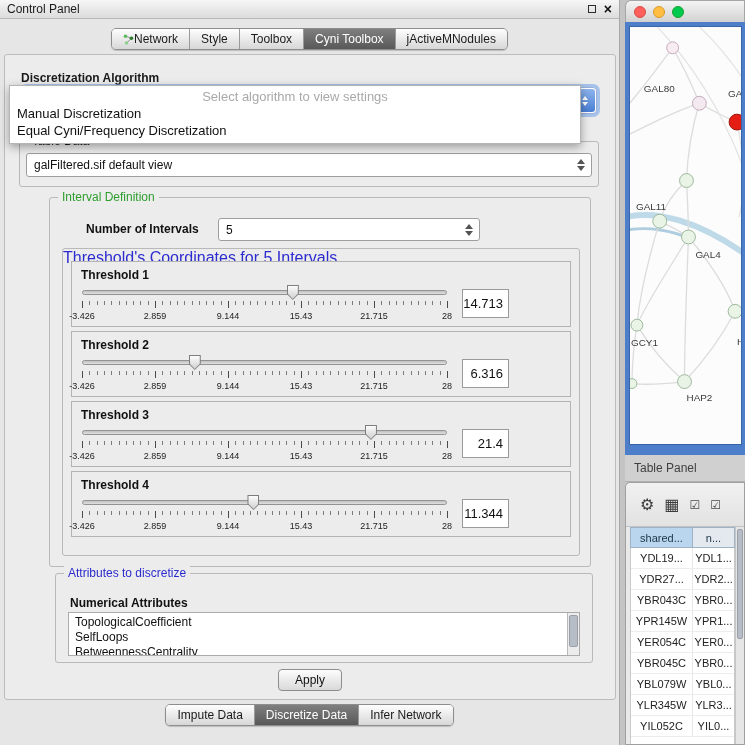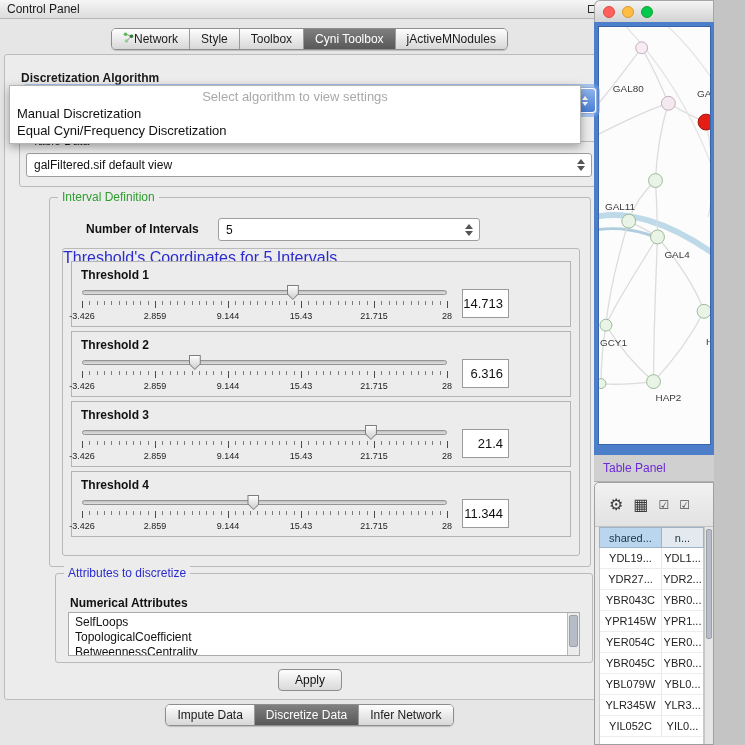--- a/index.html
+++ b/index.html
@@ -10,21 +10,21 @@
   .left-panel{position:absolute;left:0;top:0;width:620px;height:745px;background:#e6e6e6;border-right:1px solid #a8a8a8;}
   .titlebar{position:absolute;left:0;top:0;width:100%;height:19px;background:linear-gradient(#f6f6f6,#dcdcdc);border-bottom:1px solid #b8b8b8;display:flex;align-items:center;padding:0 7px;font-size:12px;color:#1a1a1a;}
   .win-controls{margin-left:auto;display:flex;align-items:center;gap:8px;}
   .float-box{width:8px;height:8px;border:1.5px solid #2c2c2c;display:inline-block;}
   .close-x{font-size:14px;font-weight:bold;color:#111;line-height:1;}
 
   .tabbar{position:absolute;left:0;width:100%;display:flex;justify-content:center;}
   .tabbar.top{top:28px;}
   .tabbar.bottom{top:704px;}
   .seg-group{display:flex;border:1px solid #8d8d8d;border-radius:5px;overflow:hidden;box-shadow:0 1px 1px rgba(0,0,0,.18);}
-  .segment{display:flex;align-items:flex-start;gap:0;padding:3px 11px;font-size:12px;color:#1a1a1a;background:linear-gradient(#fefefe,#d7d7d7);border-right:1px solid #9a9a9a;white-space:nowrap;}
+  .segment{display:flex;align-items:center;gap:0;padding:3px 11px;font-size:12px;color:#1a1a1a;background:linear-gradient(#fefefe,#d7d7d7);border-right:1px solid #9a9a9a;white-space:nowrap;}
   .segment:last-child{border-right:none;}
   .segment.selected{background:linear-gradient(#7f7f7f,#585858);color:#fff;}
   .net-icon{display:inline-flex;align-items:center;}
 
   .panel-body{position:absolute;left:4px;top:54px;width:612px;height:646px;background:#ececec;border:1px solid #bcbcbc;border-radius:3px;}
 
   .algo-label{position:absolute;left:16px;top:16px;font-size:12px;font-weight:bold;color:#1a1a1a;z-index:1;}
   .combo-behind{position:absolute;left:18px;top:32px;width:574px;height:27px;background:#fff;border:1px solid #9ab0d8;border-radius:4px;box-shadow:0 0 0 3px rgba(110,160,235,.55);z-index:5;}
   .combo-behind .arrow-btn{position:absolute;right:1px;top:1px;bottom:1px;width:20px;border-radius:3px;background:linear-gradient(#8db4ec,#4a7fd6);display:flex;flex-direction:column;align-items:center;justify-content:center;gap:2px;}
   .combo-behind .arrow-btn i{width:0;height:0;border-left:3px solid transparent;border-right:3px solid transparent;display:block;}
@@ -72,32 +72,32 @@
   .attributes-group>.legend{color:#2b2bcf;}
   .attr-header{position:absolute;left:14px;top:22px;font-size:12px;font-weight:bold;color:#111;}
   .attributes-list{position:absolute;left:12px;top:38px;right:12px;bottom:6px;background:#fff;border:1px solid #ababab;overflow:hidden;padding:2px 0 0 6px;}
   .list-item{font-size:12px;color:#111;line-height:15px;white-space:nowrap;}
   .list-scrollbar{position:absolute;right:13px;top:39px;bottom:7px;width:12px;background:#ececec;border-left:1px solid #b9b9b9;}
   .scroll-thumb{position:absolute;left:1px;right:1px;top:2px;height:75%;background:#b7bdc6;border:1px solid #9aa0a8;border-radius:2px;}
 
   .apply-btn{position:absolute;left:50%;top:614px;transform:translateX(-50%);padding:3px 16px;font-size:12px;color:#111;background:linear-gradient(#fdfdfd,#d9d9d9);border:1px solid #8d8d8d;border-radius:4px;font-family:"Liberation Sans",sans-serif;}
 
   
-  .right-panel{position:absolute;left:594px;top:0;width:120px;height:745px;}
+  .right-panel{position:absolute;left:625px;top:0;width:120px;height:745px;}
   .mac-titlebar{position:absolute;left:0;top:0;width:100%;height:22px;background:linear-gradient(#f4f4f4,#d2d2d2);border:1px solid #a5a5a5;border-bottom:none;border-top-left-radius:6px;display:flex;align-items:center;gap:7px;padding:0 8px;}
   .light{width:12px;height:12px;border-radius:50%;}
   .light.red{background:#ff605c;border:1px solid #d94c44;}
   .light.yellow{background:#ffbd44;border:1px solid #d89c26;}
   .light.green{background:#00ca4e;border:1px solid #17a12f;}
   .network-frame{position:absolute;left:0;top:22px;width:100%;height:433px;background:#4d7ec9;padding:4px 3px 10px 4px;}
   .network-canvas{width:100%;height:100%;background:#fcfcfc;position:relative;overflow:hidden;border:1px solid #3a64a8;}
   .network-svg{position:absolute;left:0;top:0;width:100%;height:100%;}
   .network-svg text{font-family:"Liberation Sans",sans-serif;font-size:10px;fill:#3a3a3a;}
 
-  .table-strip{position:absolute;left:0;top:455px;width:100%;height:27px;background:#d0d0d0;display:flex;align-items:center;padding-left:9px;font-size:12px;color:#6d28d9;border-bottom:1px solid #b0b0b0;}
+  .table-strip{position:absolute;left:0;top:455px;width:100%;height:27px;background:#d0d0d0;display:flex;align-items:center;padding-left:9px;font-size:12px;color:#404040;border-bottom:1px solid #b0b0b0;}
   .table-window{position:absolute;left:0;top:482px;width:100%;height:263px;background:#e9e9e9;border:1px solid #9f9f9f;border-top-left-radius:5px;}
   .table-toolbar{position:absolute;left:0;top:0;width:100%;height:44px;display:flex;align-items:center;gap:10px;padding-left:14px;border-bottom:1px solid #c2c2c2;background:linear-gradient(#f1f1f1,#e2e2e2);border-top-left-radius:5px;font-size:16px;color:#3c3c3c;}
   .tb-icon{line-height:1;}
   .tb-icon.small{font-size:12px;color:#4a4a4a;}
   .table-header{position:absolute;left:4px;top:44px;right:9px;height:21px;display:flex;}
   .hcell{font-size:11px;color:#20384a;display:flex;align-items:center;justify-content:center;border:1px solid #9fb3c6;border-right:none;overflow:hidden;white-space:nowrap;}
   .hcell:last-child{border-right:1px solid #9fb3c6;}
   .hcell.c0{width:62px;}
   .hcell.c1{flex:1;}
   .hcell.sel{background:#b9d6ee;}
@@ -488,22 +488,22 @@
               </div>
             </div>
           </div>
       </div>
     </div>
 
     <div class="group attributes-group">
       <span class="legend" style="color: rgb(43, 43, 207);">Attributes to discretize</span>
       <div class="attr-header">Numerical Attributes</div>
       <div class="attributes-list">
+          <div class="list-item">TopologicalCoefficient</div>
           <div class="list-item">SelfLoops</div>
-          <div class="list-item">TopologicalCoefficient</div>
           <div class="list-item">BetweennessCentrality</div>
         </div>
       <div class="list-scrollbar">
           <div class="scroll-thumb"></div>
         </div>
     </div>
 
     <button class="apply-btn">Apply</button>
   </div>
 

